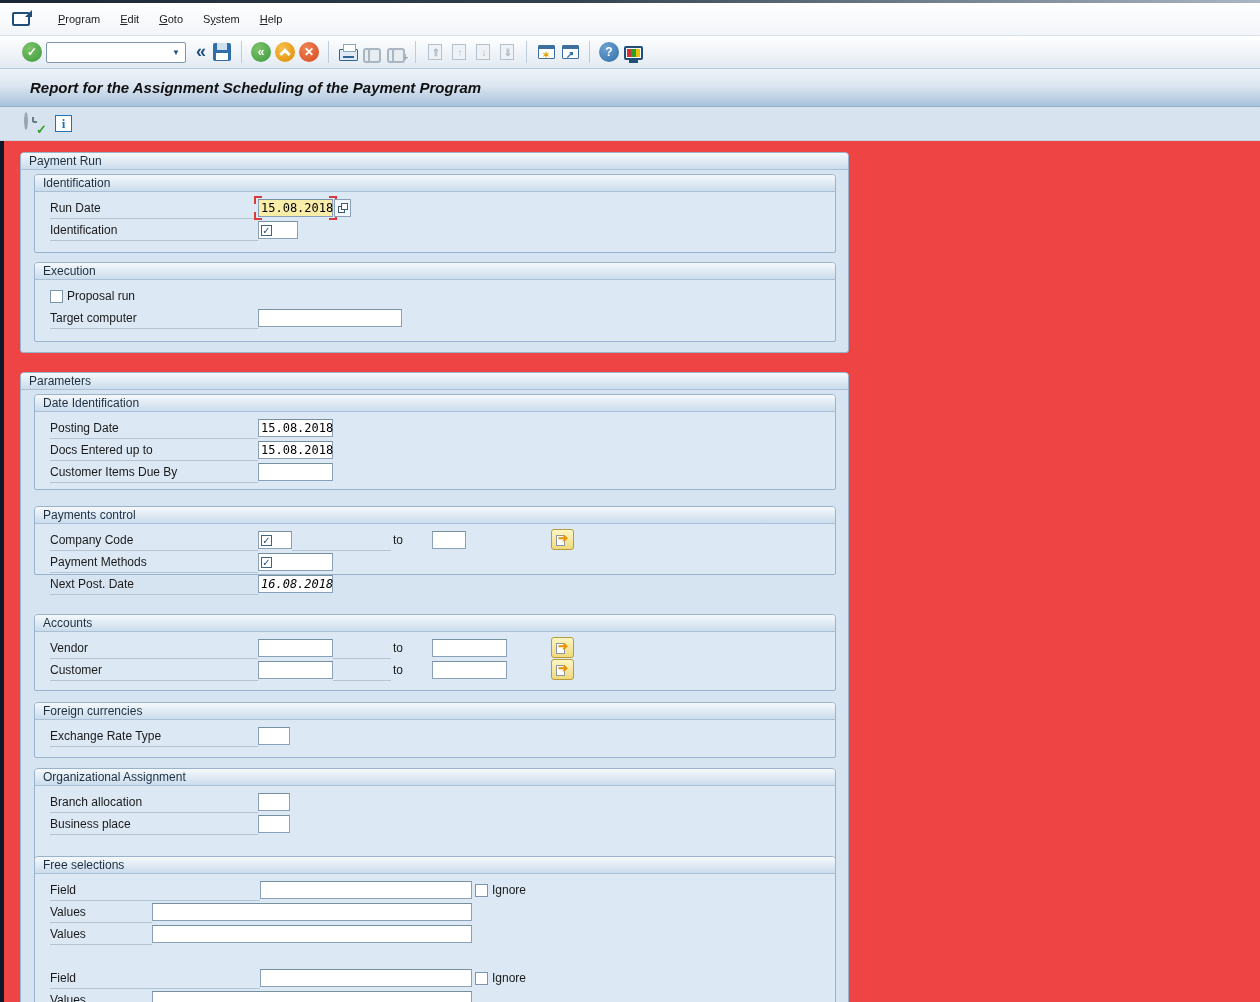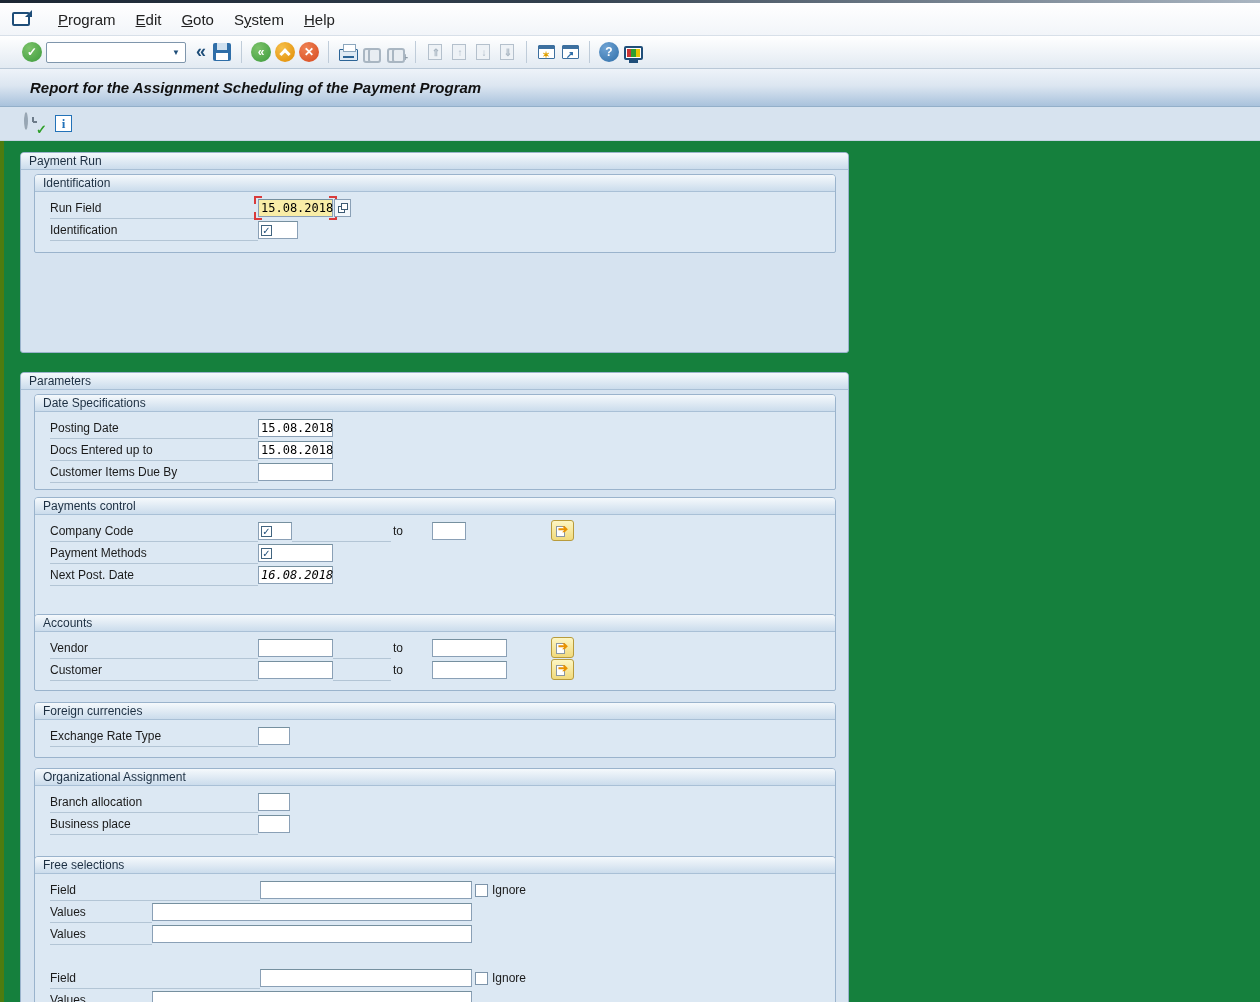--- a/index.html
+++ b/index.html
@@ -10,21 +10,21 @@
   .win-edge { position:absolute; left:0; top:0; width:100%; height:3px;
     background:linear-gradient(to right,#1c2734 0%,#33414f 45%,#aab6c2 100%); }
 
   
   .menubar { position:absolute; left:0; top:3px; width:100%; height:33px;
     background:linear-gradient(#ffffff,#f2f5f9); border-bottom:1px solid #d8e0e9;
     display:flex; align-items:center; padding-left:12px; }
   .sysmenu-icon { width:18px; height:14px; border:2px solid #1f4e79; border-radius:2px; position:relative; margin-right:18px; background:#fff; }
   .sysmenu-icon::after { content:""; position:absolute; right:-4px; top:-4px; width:0; height:0;
     border-left:7px solid transparent; border-top:7px solid #1f4e79; transform:rotate(90deg); }
-  .menu-item { padding:4px 10px; color:#222; cursor:default; font-size:15px; }
+  .menu-item { padding:4px 10px; color:#222; cursor:default; font-size:11px; }
   .menu-item .key { text-decoration:underline; }
 
   
   .toolbar { position:absolute; left:0; top:36px; width:100%; height:33px;
     background:linear-gradient(#ffffff,#e2eaf2); border-bottom:1px solid #b9c8d7;
     display:flex; align-items:center; padding-left:20px; }
   .tb-sep { width:1px; height:22px; background:#bfccd9; margin:0 7px; }
   .tb-btn { display:flex; align-items:center; justify-content:center; width:24px; height:26px; }
   .circle { width:20px; height:20px; border-radius:50%; display:flex; align-items:center; justify-content:center;
     color:#fff; font-weight:bold; font-size:12px; line-height:1; }
@@ -70,21 +70,21 @@
     background:#d7e3ef; border-bottom:1px solid #c3d3e2; display:flex; align-items:center; padding-left:24px; }
   .exec-icon { width:19px; height:19px; position:relative; margin-right:12px; }
   .exec-icon .face { width:16px; height:16px; border:2px solid #97a6b4; border-radius:50%; background:#f4f7fa; position:relative; }
   .exec-icon .face::before { content:""; position:absolute; left:6px; top:3px; width:2px; height:5px; background:#6c7b89; }
   .exec-icon .face::after { content:""; position:absolute; left:7px; top:7px; width:4px; height:2px; background:#6c7b89; }
   .exec-icon .chk { position:absolute; right:-4px; bottom:-4px; color:#2f9e2f; font-weight:bold; font-size:13px; text-shadow:0 0 1px #fff; }
   .info-icon { width:17px; height:17px; background:#fff; border:1px solid #2272b8; display:flex; align-items:center; justify-content:center;
     color:#2272b8; font-family:"Liberation Serif", serif; font-weight:bold; font-size:13px; }
 
   
-  .content { position:absolute; left:0; top:141px; width:100%; height:861px; background:#15803d; border-left:4px solid #4d7c0f; }
+  .content { position:absolute; left:0; top:141px; width:100%; height:861px; background:#ef4444; border-left:4px solid #0f172a; }
   .gbox { position:absolute; background:#d6e3f0; border:1px solid #9ab3cc; border-radius:4px 4px 3px 3px; }
   .gbox-head { height:17px; background:linear-gradient(#f5f9fc,#cbdcec); border-bottom:1px solid #a9c0d6;
     border-radius:3px 3px 0 0; display:flex; align-items:center; padding:0 8px; color:#1c2f42; }
   .ibox { position:absolute; left:13px; width:802px; background:#dce8f3; border:1px solid #9ab3cc; border-radius:4px 4px 2px 2px; }
   .ibox-body { padding:5px 0 0 15px; }
 
   .row { position:relative; height:22px; display:flex; align-items:center; }
   .lbl { width:208px; align-self:stretch; display:flex; align-items:center; border-bottom:1px solid #b3c5d5; color:#1a1a1a; }
   .field { height:18px; background:#fff; border:1px solid #8aa0b6; border-top-color:#76909f;
     display:flex; align-items:center; padding:0 2px; font-family:"DejaVu Sans Mono", monospace; font-size:12px; color:#000; }
@@ -221,68 +221,83 @@
     <div class="gbox-head">
         <span>Payment Run</span>
       </div>
 
     <div class="ibox" style="top:21px; height:79px;">
       <div class="gbox-head">
           <span>Identification</span>
         </div>
       <div class="ibox-body">
         <div class="row">
-          <span class="lbl">Run Field</span>
+          <span class="lbl">Run Date</span>
           <span class="fwrap">
             <span class="field focused" style="width:75px;">15.08.2018</span>
             <span class="corners"></span>
           </span>
           <span class="f4btn">
               <span class="sq1"></span>
               <span class="sq2"></span>
             </span>
         </div>
         <div class="row">
           <span class="lbl">Identification</span>
           <span class="field" style="width:40px;">
               <span class="req"></span>
               <span></span>
             </span>
         </div>
       </div>
     </div>
 
+    <div class="ibox" style="top:109px; height:80px;">
+      <div class="gbox-head">
+          <span>Execution</span>
+        </div>
+      <div class="ibox-body">
+        <div class="row">
+          <span class="cb"></span>
+          <span class="cb-lab">Proposal run</span>
+        </div>
+        <div class="row">
+          <span class="lbl">Target computer</span>
+          <span class="field" style="width:144px;"></span>
+        </div>
+      </div>
+    </div>
   </div>
 
   <div class="gbox" style="left:16px; top:231px; width:829px; height:700px;">
     <div class="gbox-head">
         <span>Parameters</span>
       </div>
 
     <div class="ibox" style="top:21px; height:96px;">
       <div class="gbox-head">
-          <span>Date Specifications</span>
+          <span>Date Identification</span>
         </div>
       <div class="ibox-body">
         <div class="row">
           <span class="lbl">Posting Date</span>
           <span class="field" style="width:75px;">15.08.2018</span>
         </div>
         <div class="row">
           <span class="lbl">Docs Entered up to</span>
           <span class="field" style="width:75px;">15.08.2018</span>
         </div>
         <div class="row">
           <span class="lbl">Customer Items Due By</span>
           <span class="field" style="width:75px;"></span>
         </div>
       </div>
     </div>
 
-    <div class="ibox" style="top:124px; height:125px;">
+    <div class="ibox" style="top:133px; height:69px;">
       <div class="gbox-head">
           <span>Payments control</span>
         </div>
       <div class="ibox-body">
         <div class="row">
           <span class="lbl">Company Code</span>
           <span class="field" style="width:34px;">
               <span class="req"></span>
               <span></span>
             </span>

